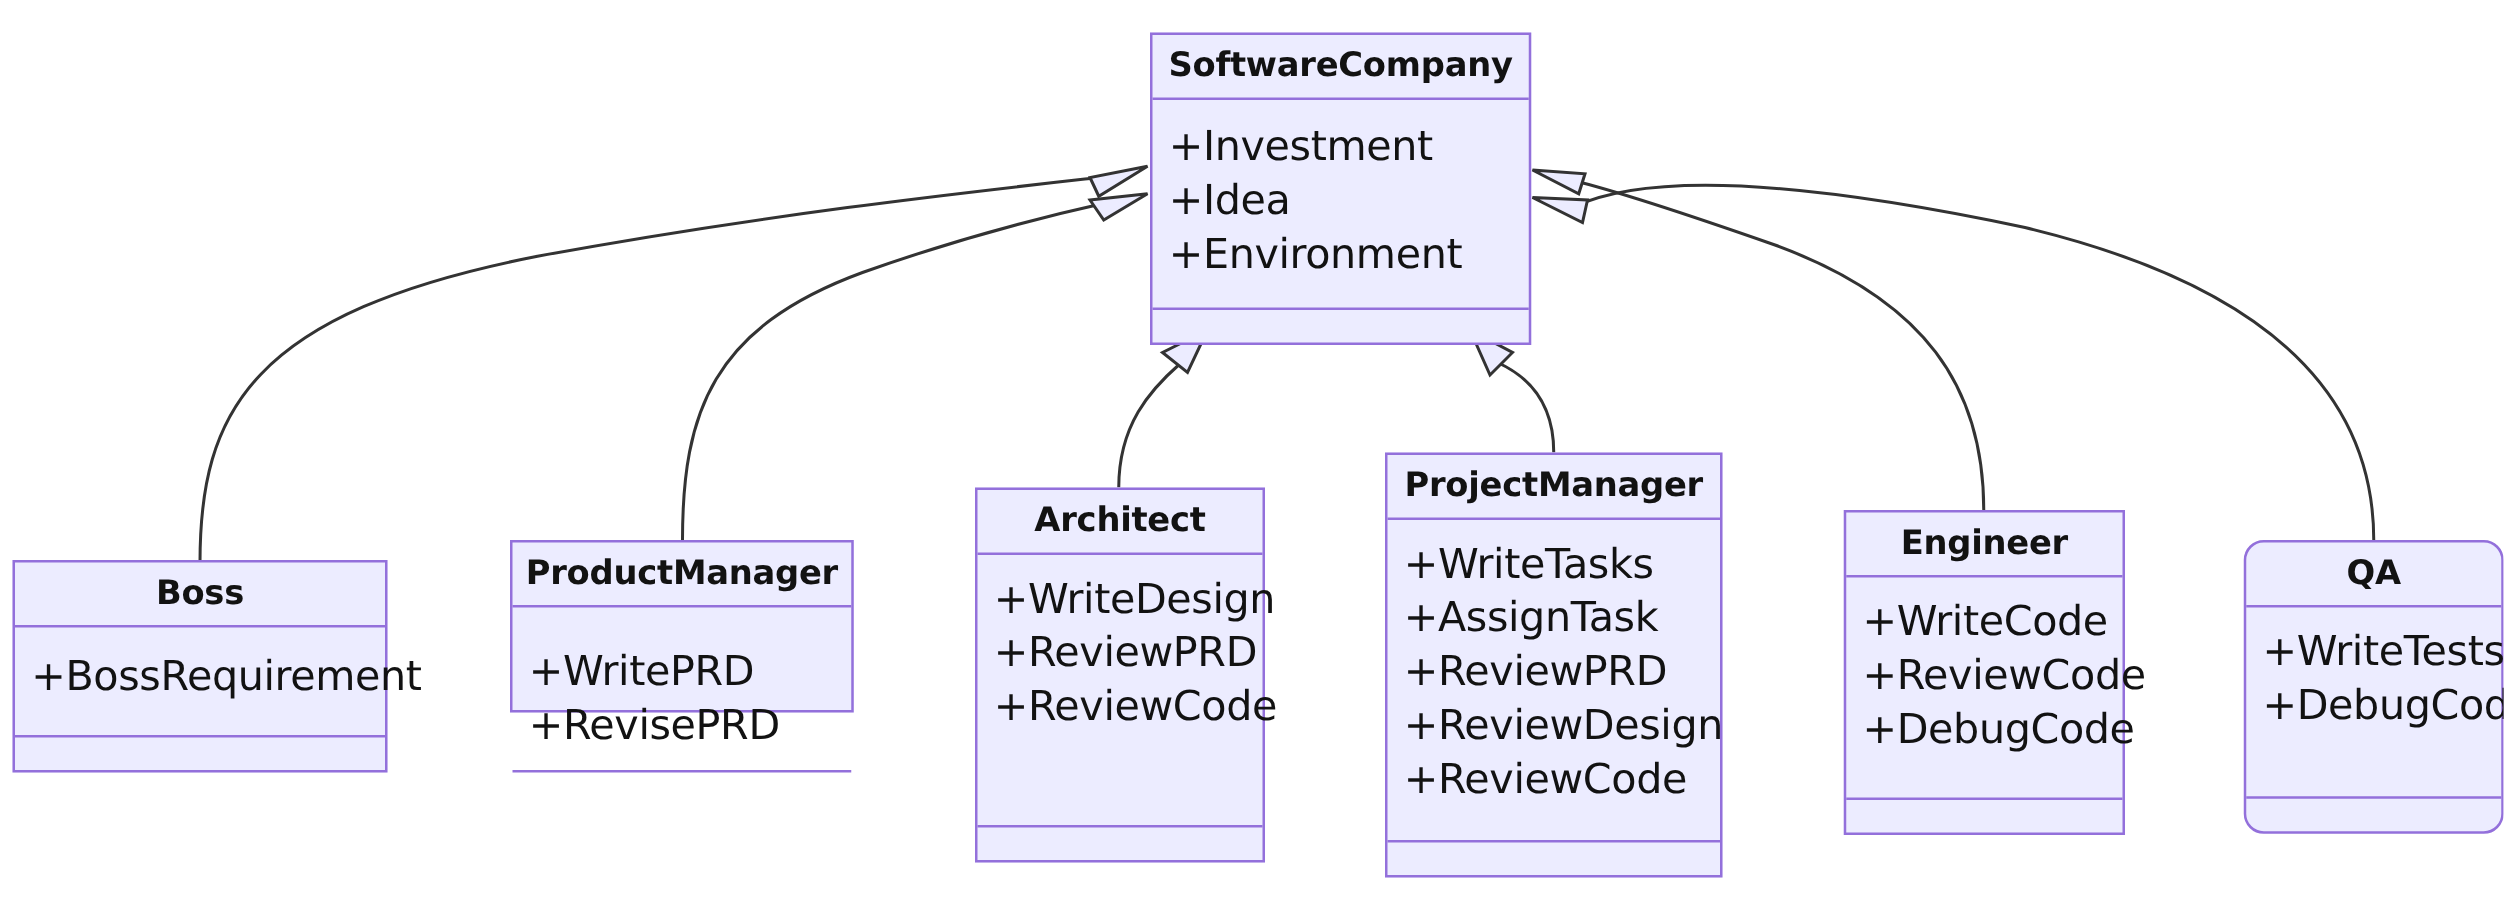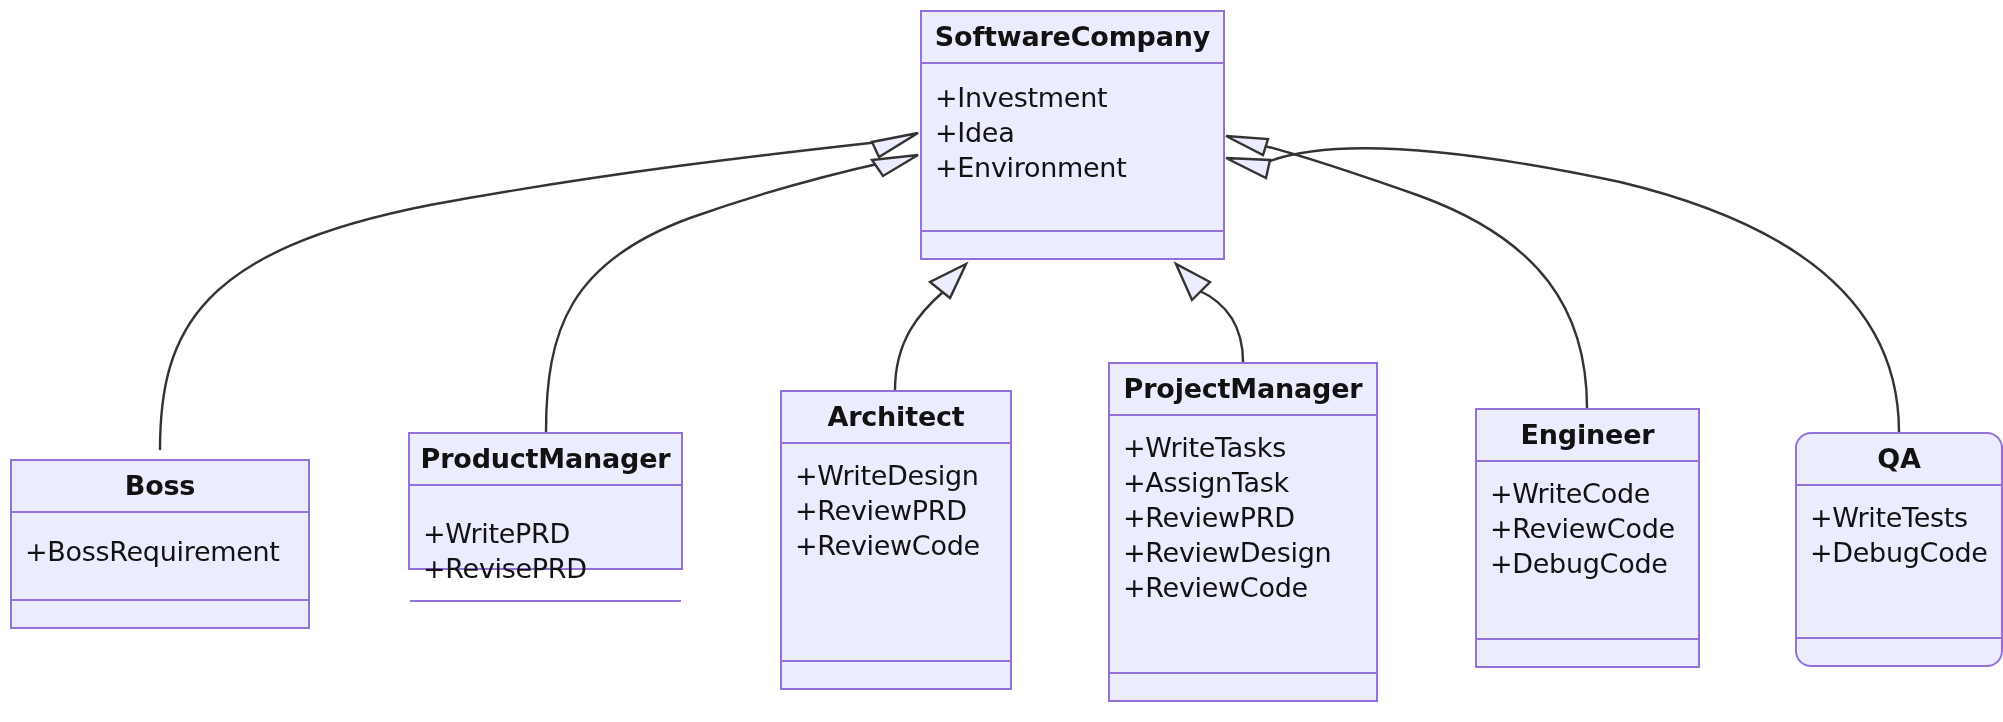--- a/index.html
+++ b/index.html
@@ -45,34 +45,34 @@
   .class-members {
     box-sizing: border-box;
     flex: 1 1 auto;
     padding: 14px 14px 14px 13px;
     border-bottom: 2px solid #9370DB;
     display: flex;
     flex-direction: column;
     justify-content: flex-start;
   }
   .member-row {
-    font-size: 27px;
+    font-size: 33px;
     color: #121212;
     line-height: 1.30;
     white-space: nowrap;
     letter-spacing: -0.3px;
   }
   .class-methods {
     box-sizing: border-box;
     height: 26px;
     flex: 0 0 auto;
   }
   
-  #cls-softwarecompany { left: 920px;  top: 10px;  width: 305px; height: 250px; }
-  #cls-boss            { left: 10px;   top: 459px; width: 300px; height: 170px; }
+  #cls-softwarecompany { left: 920px;  top: 26px;  width: 305px; height: 250px; }
+  #cls-boss            { left: 10px;   top: 448px; width: 300px; height: 170px; }
   #cls-productmanager  { left: 408px;  top: 432px; width: 275px; height: 138px; }
   #cls-architect       { left: 780px;  top: 390px; width: 232px; height: 300px; }
   #cls-projectmanager  { left: 1108px; top: 362px; width: 270px; height: 340px; }
   #cls-engineer        { left: 1475px; top: 408px; width: 225px; height: 260px; }
   #cls-qa              { left: 1795px; top: 432px; width: 208px; height: 235px; border-radius: 16px; }
 
   #cls-softwarecompany .class-members { padding-top: 16px; }
   #cls-boss .class-members { justify-content: center; padding-top: 6px; }
   #cls-productmanager .class-members { padding-top: 30px; }
 </style>

